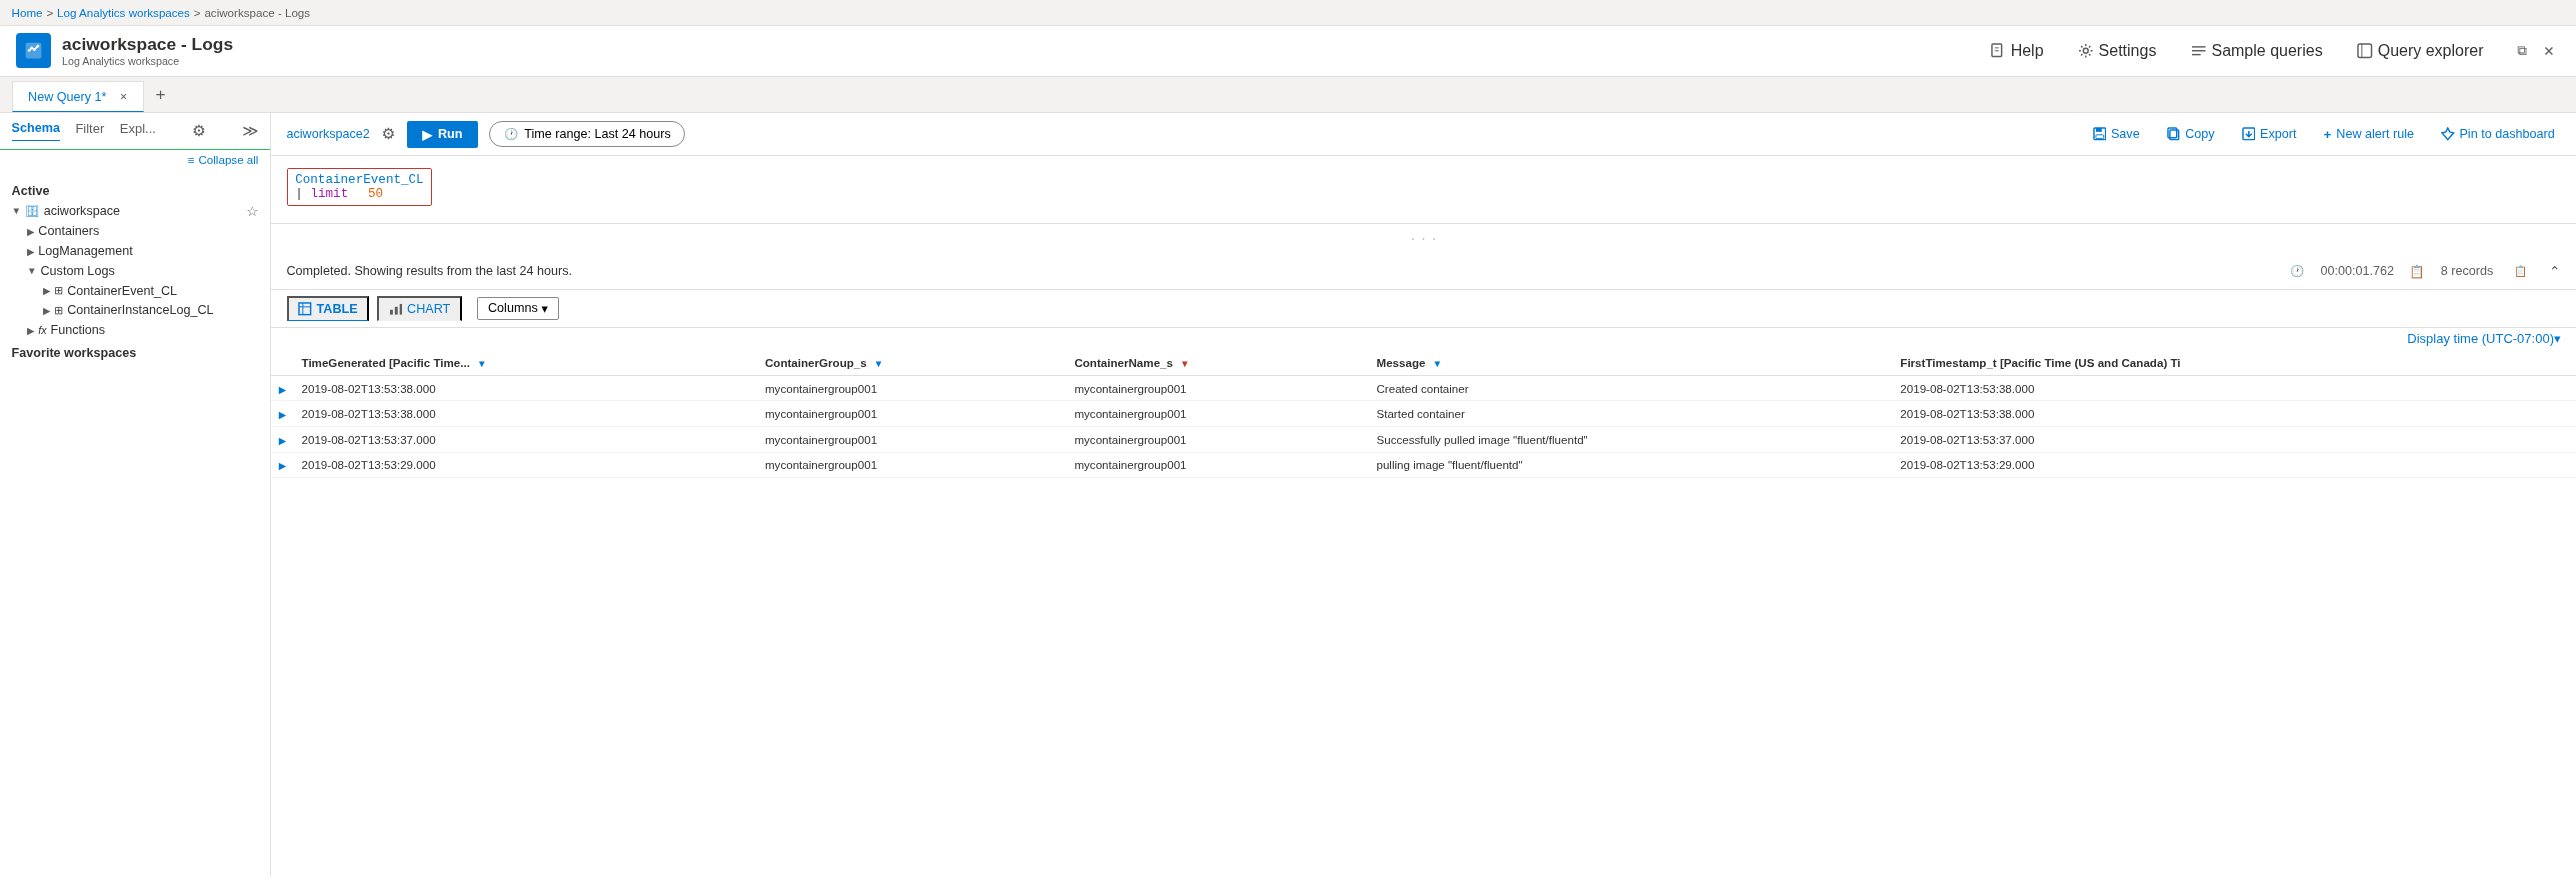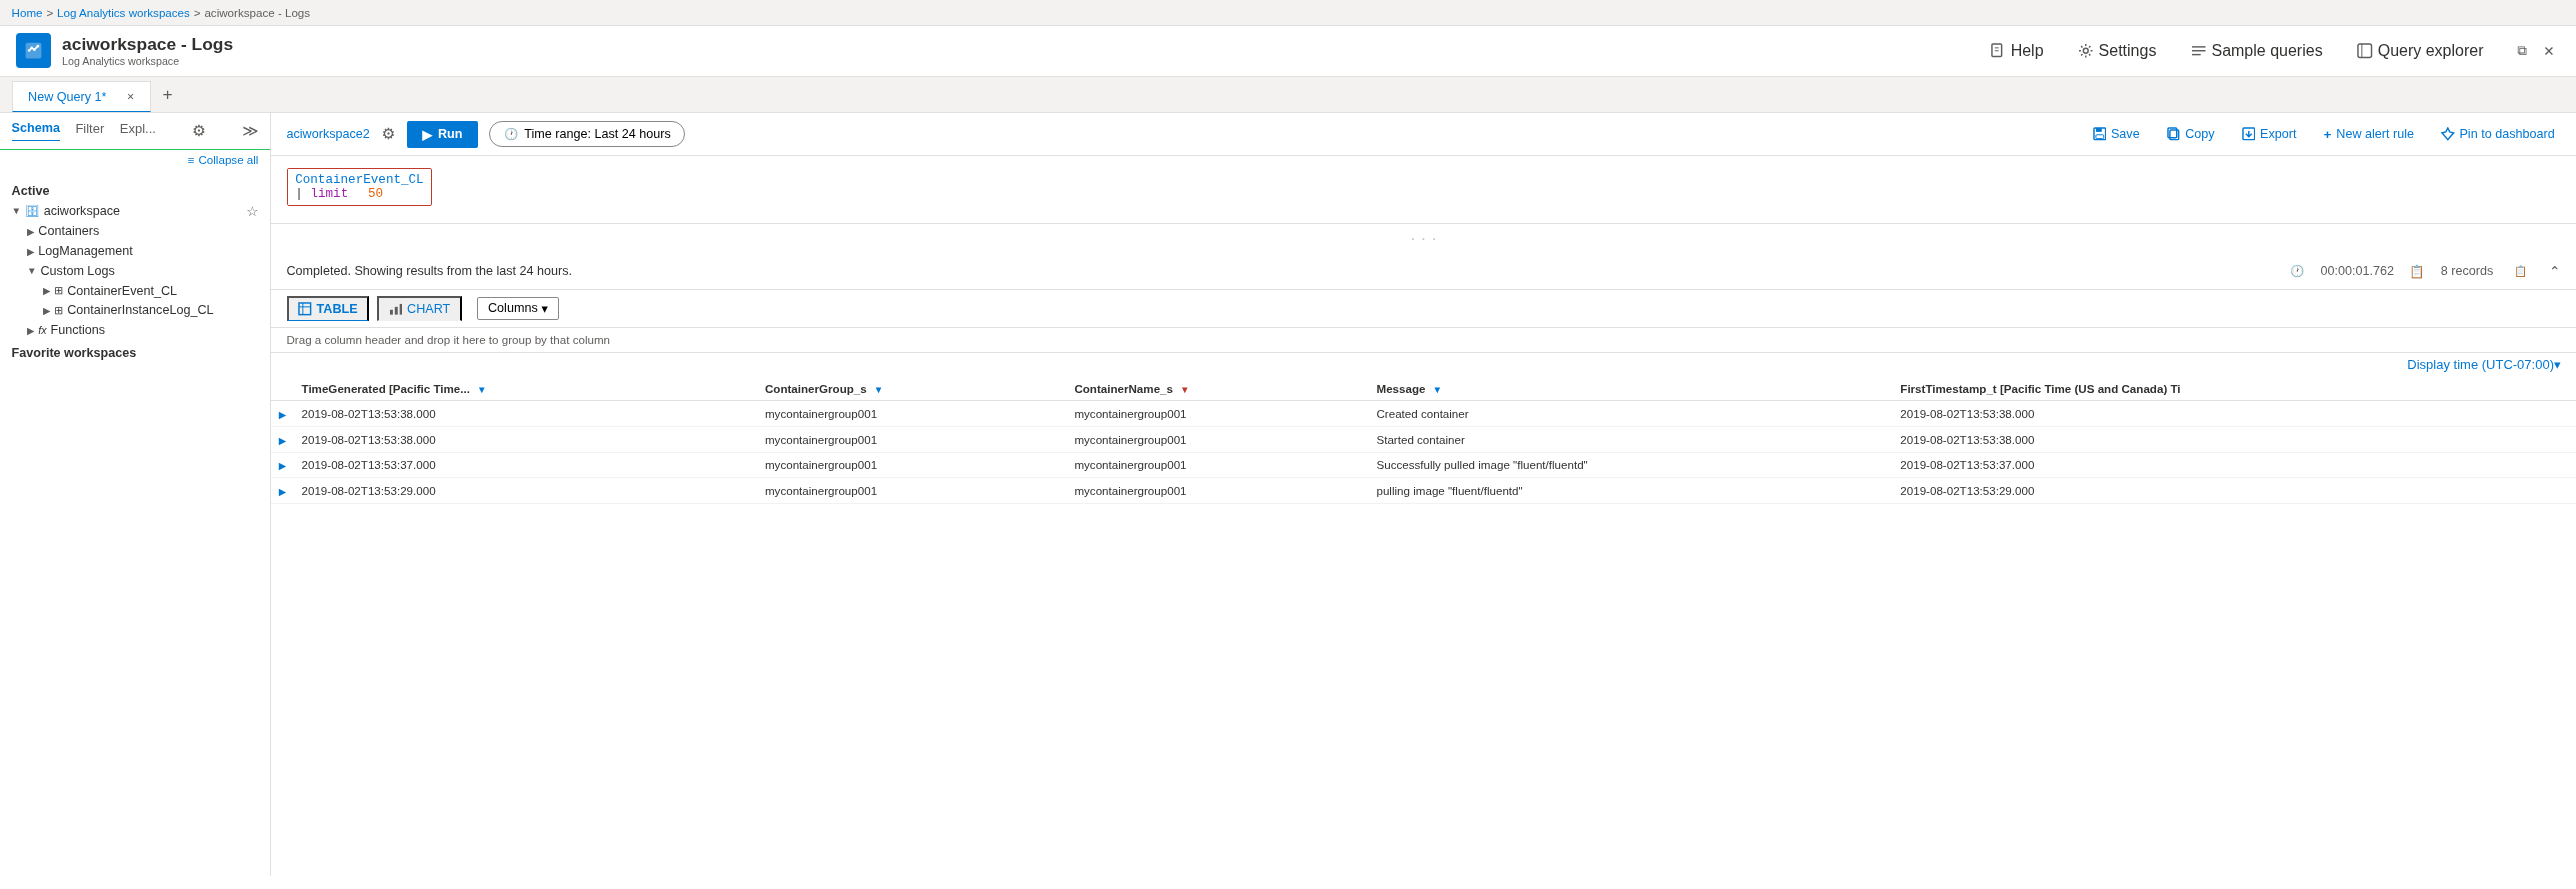--- a/index.html
+++ b/index.html
@@ -42,21 +42,21 @@
     .tab-bar {
       display: flex;
       align-items: center;
       background: #f3f2f1;
       border-bottom: 1px solid #e1dfdd;
       padding: 0 11.6px;
     }
     .tab {
       display: flex;
       align-items: center;
-      gap: 16px;
+      gap: 9px;
       padding: 7.7px 15.5px;
       cursor: pointer;
       font-size: 12.6px;
       color: #323130;
       border-bottom: 1.9px solid transparent;
       background: #fff;
       border-top: 1px solid #e1dfdd;
       border-left: 1px solid #e1dfdd;
       border-right: 1px solid #e1dfdd;
       margin-top: 3.9px;
@@ -473,21 +473,20 @@
               <rect x="11" y="2" width="3" height="11" fill="#605e5c"></rect>
             </svg>
           <span>CHART</span>
         </button>
         <button class="columns-btn">
           <span>Columns</span>
           <span>▾</span>
         </button>
       </div>
 
-      <div class="drag-hint">Drag a column header and drop it here to group by that column</div>
 
       <div style="display:flex; flex-direction:column; flex:1; overflow:hidden;">
         <div class="display-time">
           <span>Display time (UTC-07:00)</span>
           <span>▾</span>
         </div>
         <div class="data-table">
           <table>
             <thead>
               <tr>

